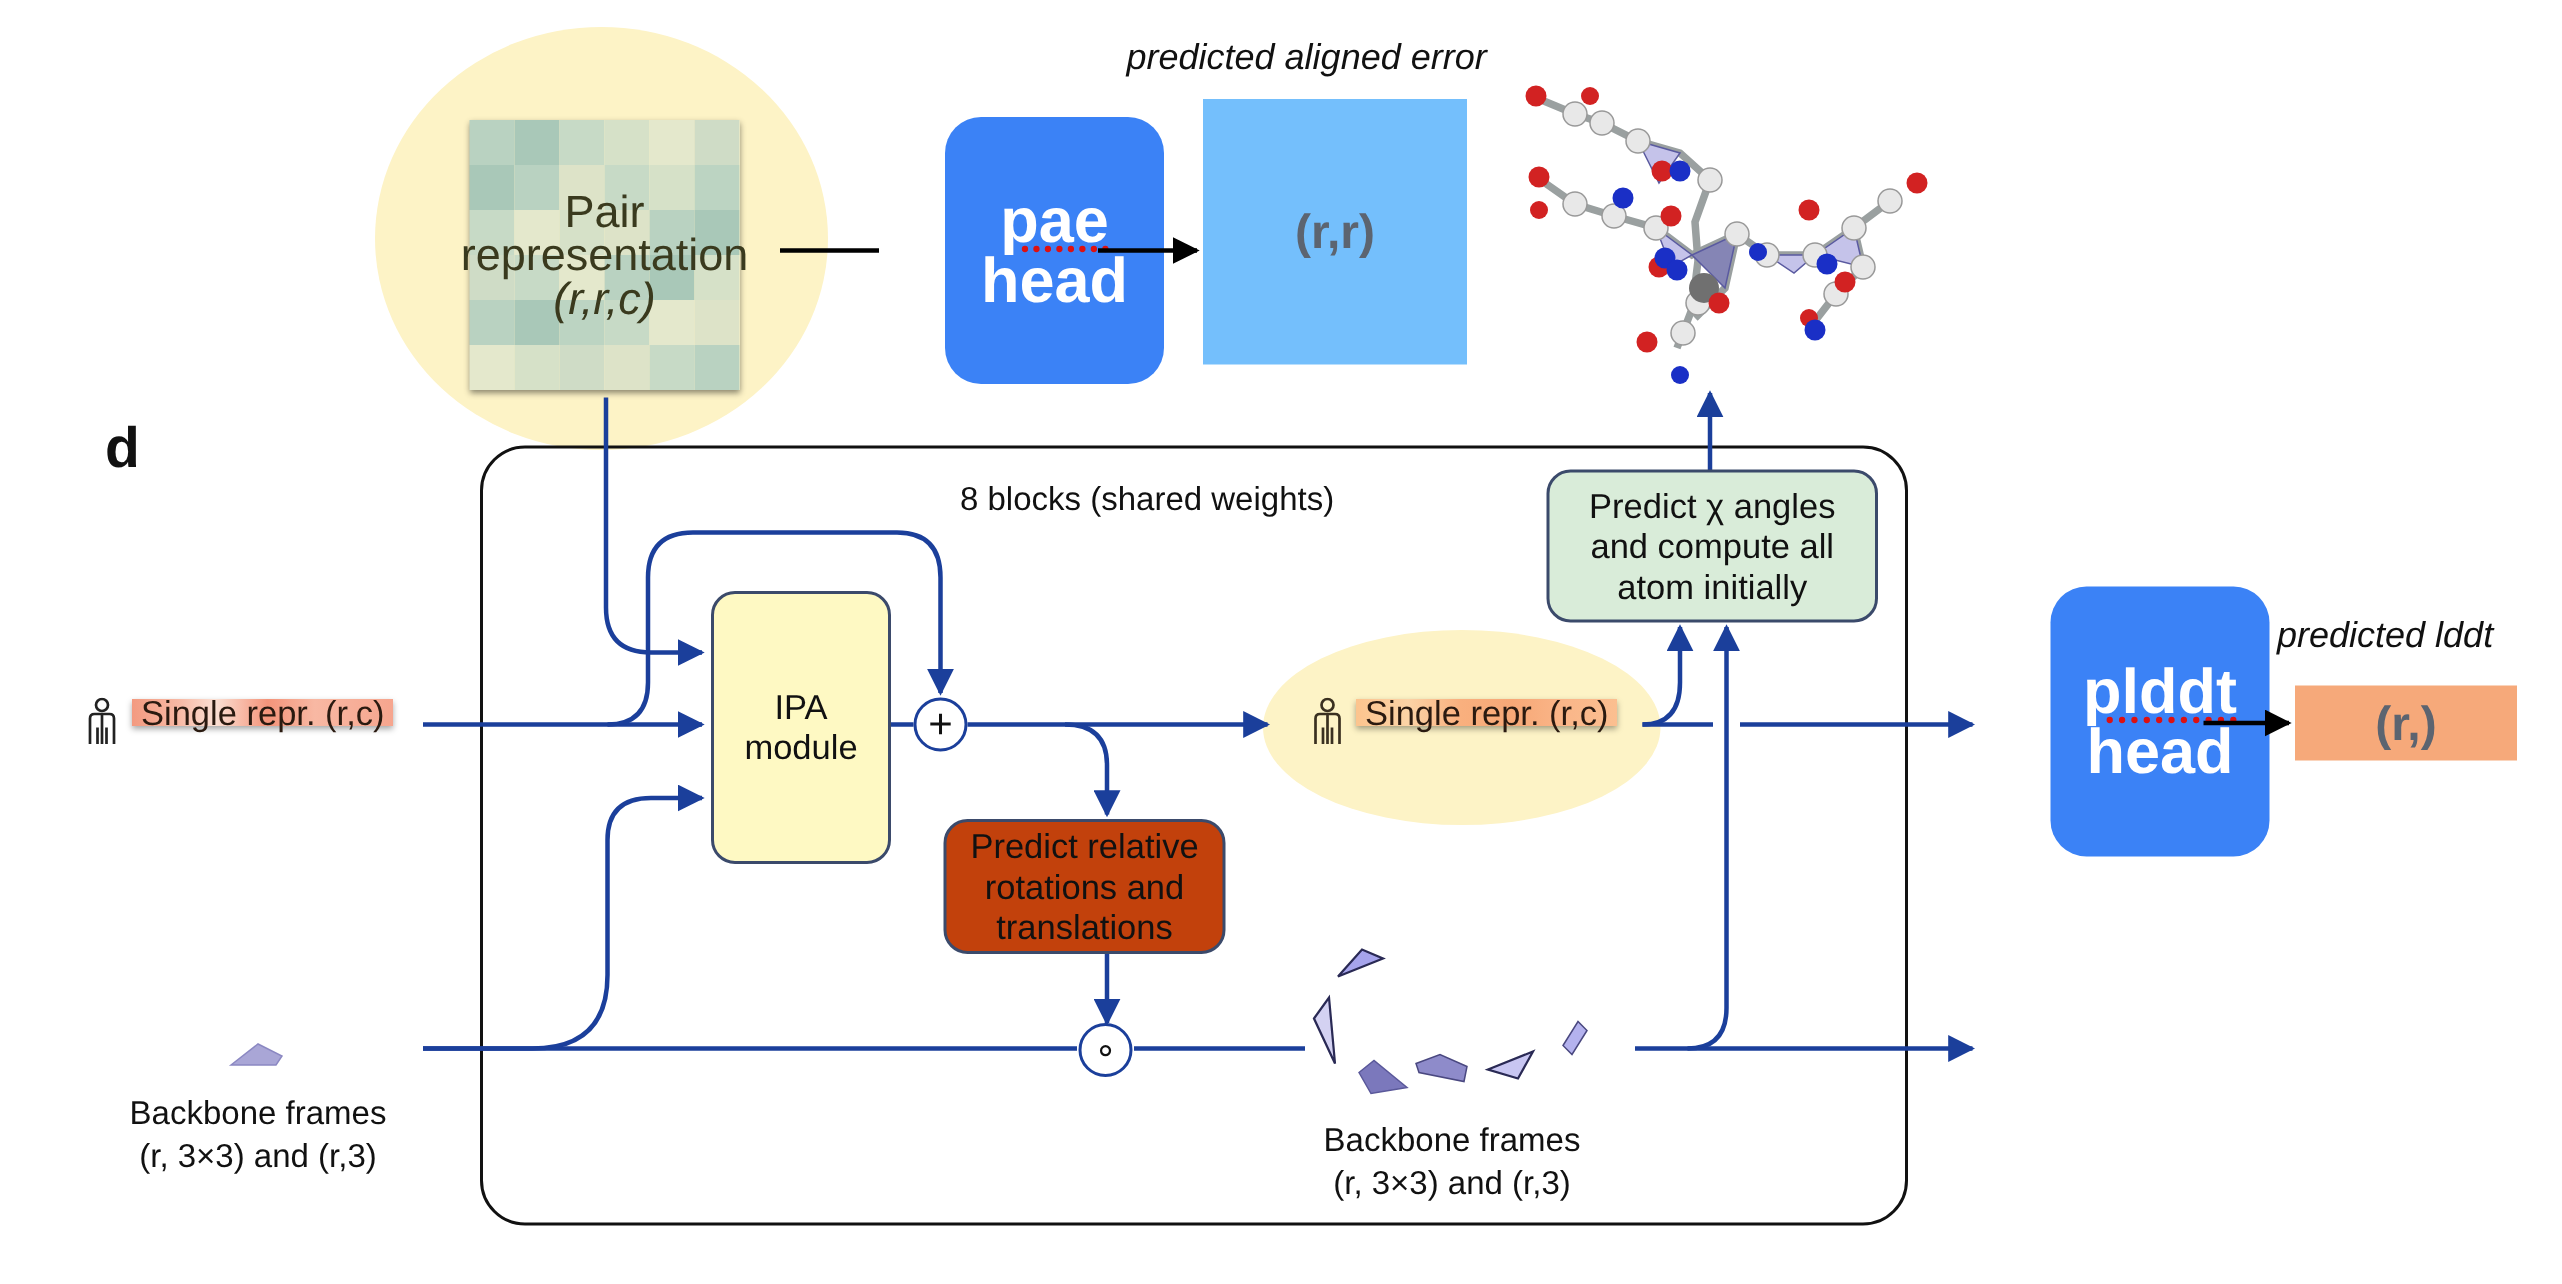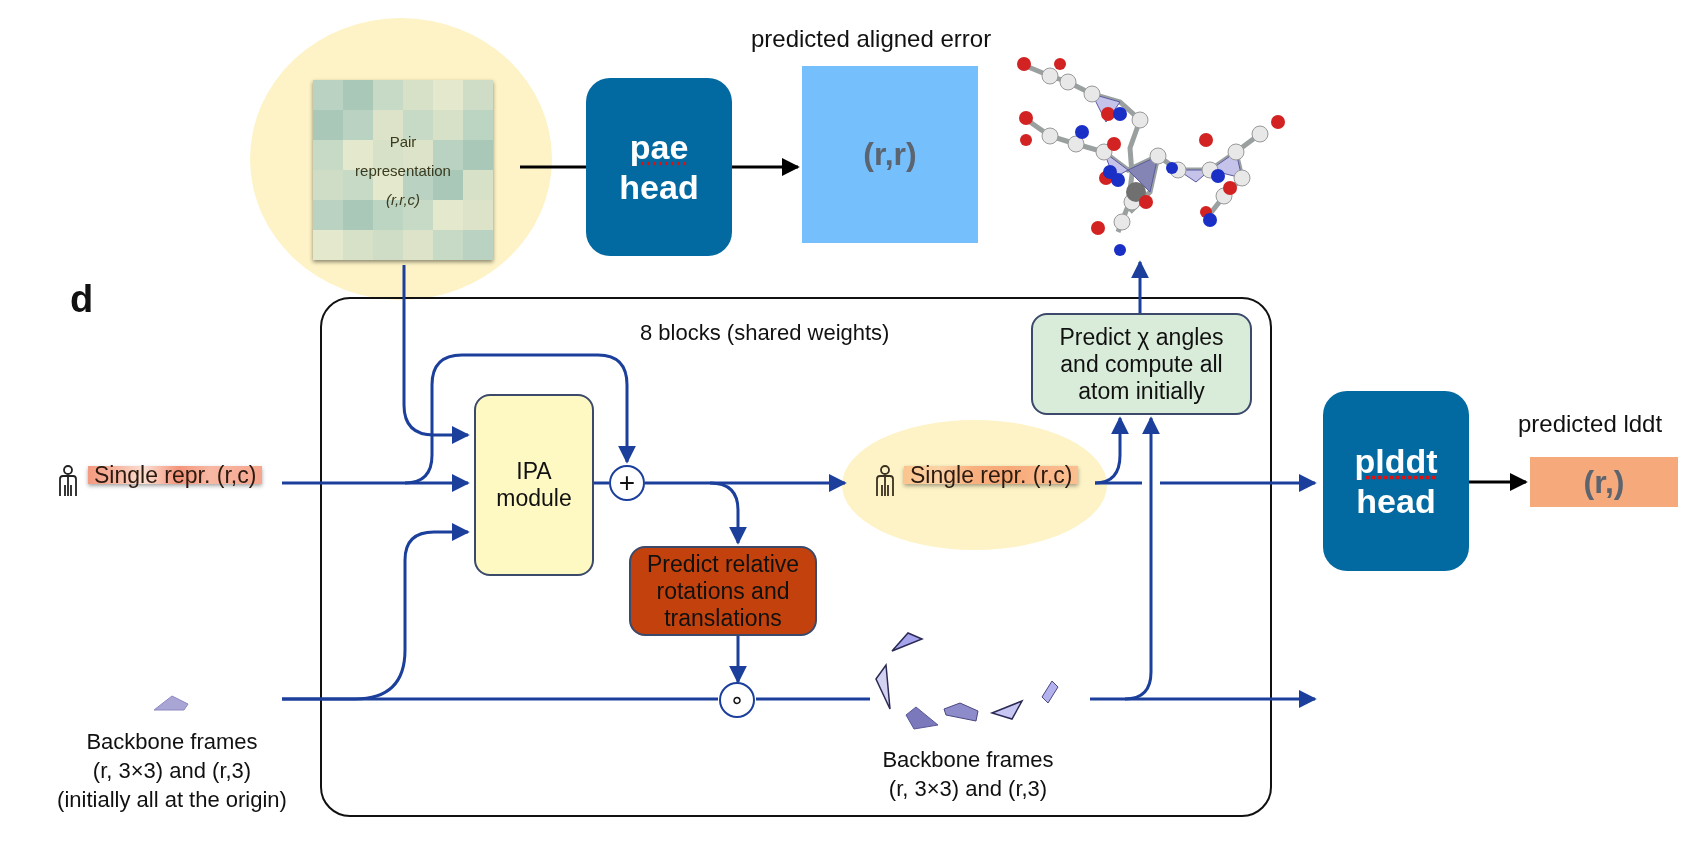--- a/index.html
+++ b/index.html
@@ -7,29 +7,29 @@
          font-family:"Liberation Sans", sans-serif; color:#111; }
   .abs { position:absolute; }
   svg.wires { position:absolute; left:0; top:0; width:1708px; height:856px; overflow:visible; }
   .glow { position:absolute; border-radius:50%; background:#fdf3c6; }
   .pair-box { position:absolute; left:313px; top:80px; width:180px; height:180px;
               box-shadow:0 2px 4px rgba(0,0,0,0.45); display:grid;
               grid-template-columns:repeat(6,1fr); grid-template-rows:repeat(6,1fr); }
   .pair-box .cell { width:100%; height:100%; }
   .pair-label { position:absolute; left:313px; top:80px; width:180px; height:180px;
                 display:flex; flex-direction:column; justify-content:center; align-items:center;
-                font-size:15px; color:#3a3a1e; line-height:29px; text-align:center; }
-  .head { position:absolute; background:#0369a1; color:#fff; border-radius:24px;
+                font-size:30px; color:#3a3a1e; line-height:29px; text-align:center; }
+  .head { position:absolute; background:#3b82f6; color:#fff; border-radius:24px;
           display:flex; flex-direction:column; justify-content:center; align-items:center;
-          font-size:34px; font-weight:bold; line-height:40px; }
+          font-size:42px; font-weight:bold; line-height:40px;margin-left:44px; }
   .spell { text-decoration:underline dotted #d11; text-underline-offset:3px; }
   .out-box { position:absolute; display:flex; justify-content:center; align-items:center;
              font-size:32px; font-weight:bold; color:#5c6470; }
   .ital { font-style:italic; }
-  .caption { position:absolute; font-size:24px; color:#111; white-space:nowrap; }
+  .caption { position:absolute; font-size:24px; font-style:italic; color:#111; white-space:nowrap; }
   .label-d { position:absolute; left:70px; top:278px; font-size:38px; font-weight:900; }
   .block-frame { position:absolute; left:320px; top:297px; width:948px; height:516px;
                  border:2px solid #111; border-radius:30px; }
   .block-title { position:absolute; left:630px; top:283px; background:#fff; padding:0 10px;
                  font-size:22px; white-space:nowrap;margin-top:37px; }
   .proc { position:absolute; border:2px solid #3b4a6b; border-radius:16px;
           display:flex; flex-direction:column; justify-content:center; align-items:center;
           font-size:23px; line-height:27px; text-align:center; color:#111; }
   .single { position:absolute; height:18px; display:flex; align-items:center; padding:0 6px;
             font-size:23px; color:#2a1a10; box-shadow:0 2px 4px rgba(0,0,0,0.35); white-space:nowrap; }
@@ -199,21 +199,20 @@
   <span>and compute all</span>
   <span>atom initially</span>
 </div>
 
 <svg class="abs" style="left:150px;top:690px;" width="42" height="22" viewBox="0 0 42 22">
   <path d="M4,20 L22,6 L38,14 L34,20 Z" fill="#a9a6d6" stroke="#8b88c2" stroke-width="1"></path>
 </svg>
 <div class="bb-label" style="left:32px;top:727px;width:280px;">
   <div>Backbone frames</div>
   <div>(r, 3×3) and (r,3)</div>
-  <div>(initially all at the origin)</div>
 </div>
 
 <svg class="abs" style="left:862px;top:625px;" width="220" height="120" viewBox="0 0 220 120">
   <path d="M30,26 L46,8 L60,14 Z" fill="#a6a4ec" stroke="#2a2a55" stroke-width="1.5"></path>
   <path d="M14,54 L24,40 L28,84 Z" fill="#d4d2f2" stroke="#2a2a55" stroke-width="1.5"></path>
   <path d="M44,90 L54,82 L76,100 L52,104 Z" fill="#7b78bc" stroke="#5a589a" stroke-width="1"></path>
   <path d="M82,84 L98,78 L116,86 L114,96 L84,90 Z" fill="#8e8bca" stroke="#4a4880" stroke-width="1"></path>
   <path d="M130,88 L160,76 L150,94 Z" fill="#c8c6f2" stroke="#2a2a55" stroke-width="1.5"></path>
   <path d="M180,72 L190,56 L196,62 L186,78 Z" fill="#b4b2ee" stroke="#4a4880" stroke-width="1"></path>
 </svg>

